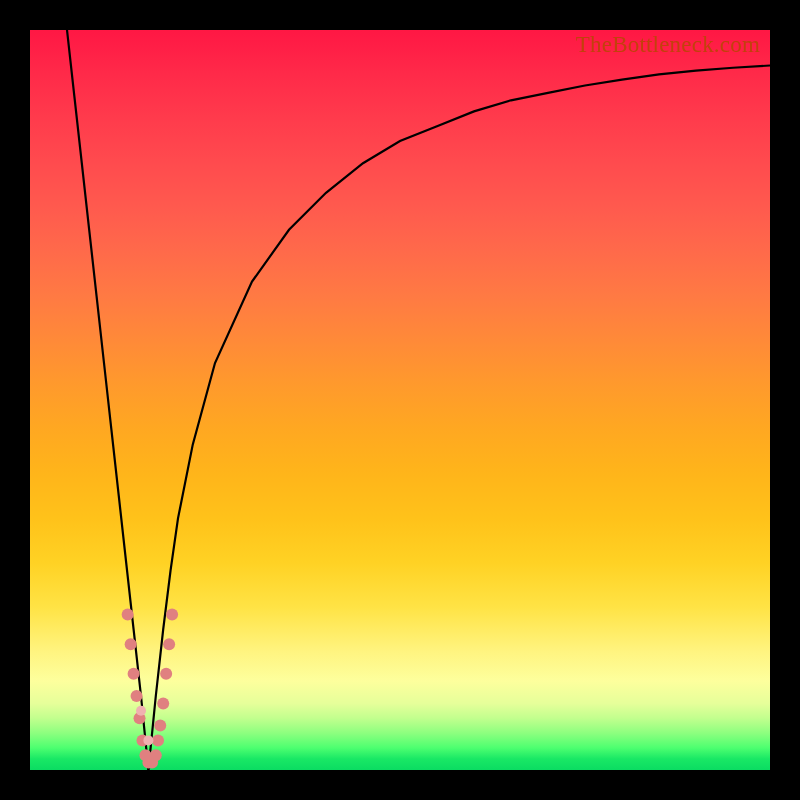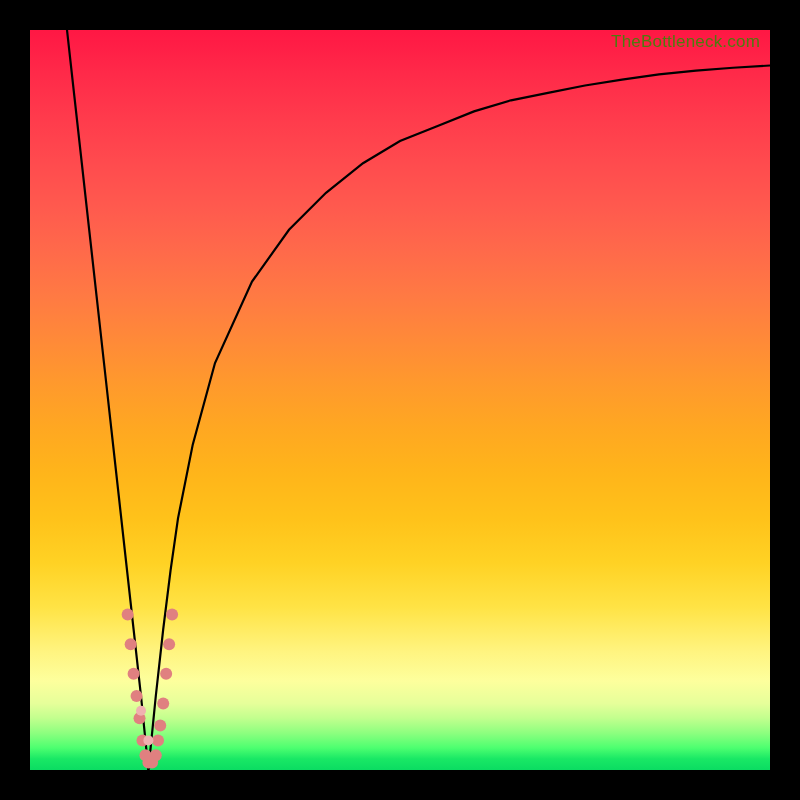--- a/index.html
+++ b/index.html
@@ -51,25 +51,26 @@
       #8dff7f 95%,
       #4dff70 97%,
       #19e865 98.5%,
       #0bdc62 100%
     );
   }
   .watermark {
     position: absolute;
     top: 2px;
     right: 10px;
-    color: #4d7c0f;
-    font-size: 17px;
+    color: #c2410c;
+    font-size: 23px;
     font-weight: 400;
     letter-spacing: 0.2px;
     user-select: none;
+    font-family: Liberation Serif, serif;
   }
   svg.curves, svg.markers {
     position: absolute;
     inset: 0;
     width: 100%;
     height: 100%;
     overflow: visible;
   }
   .curve {
     fill: none;

